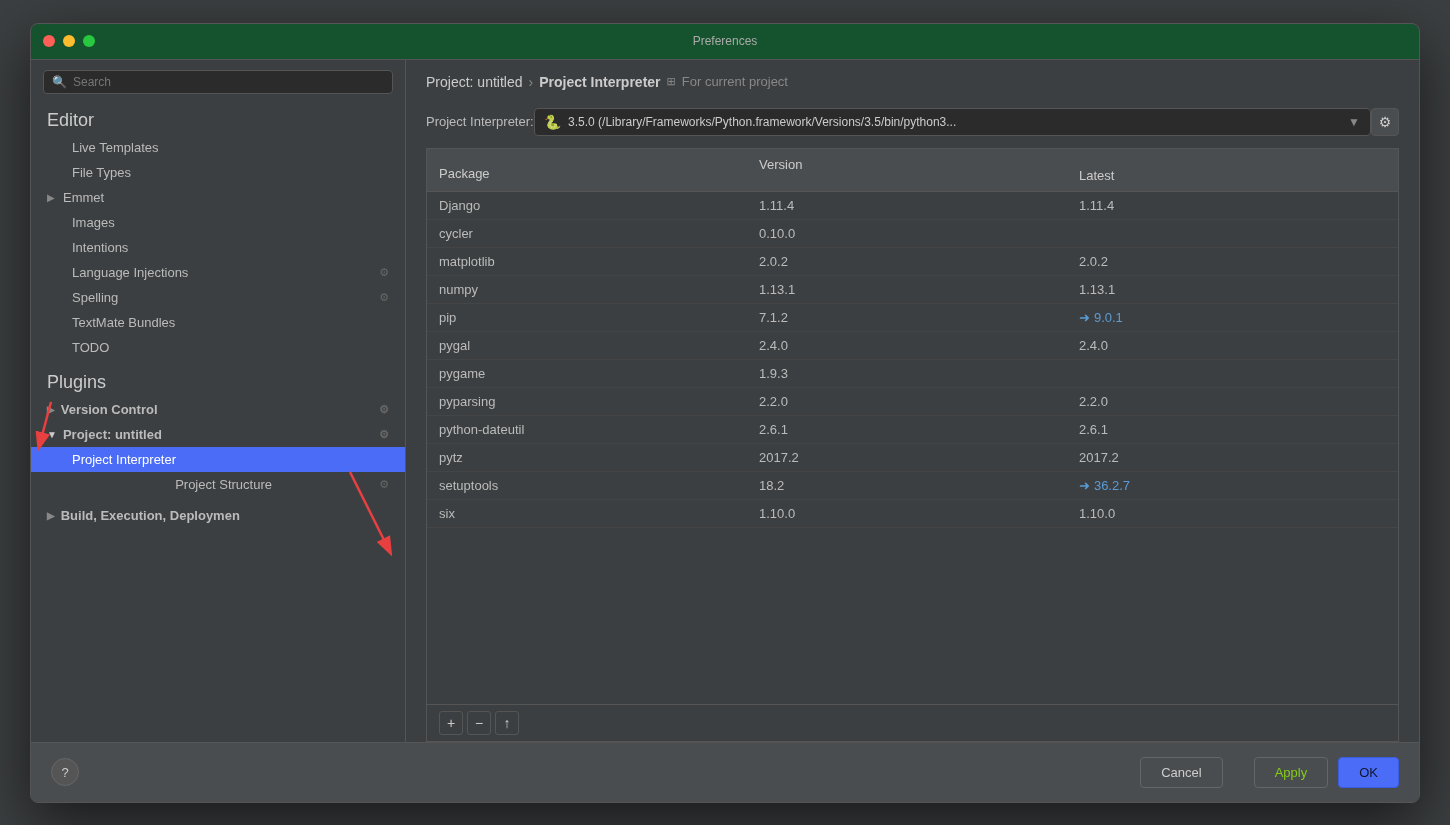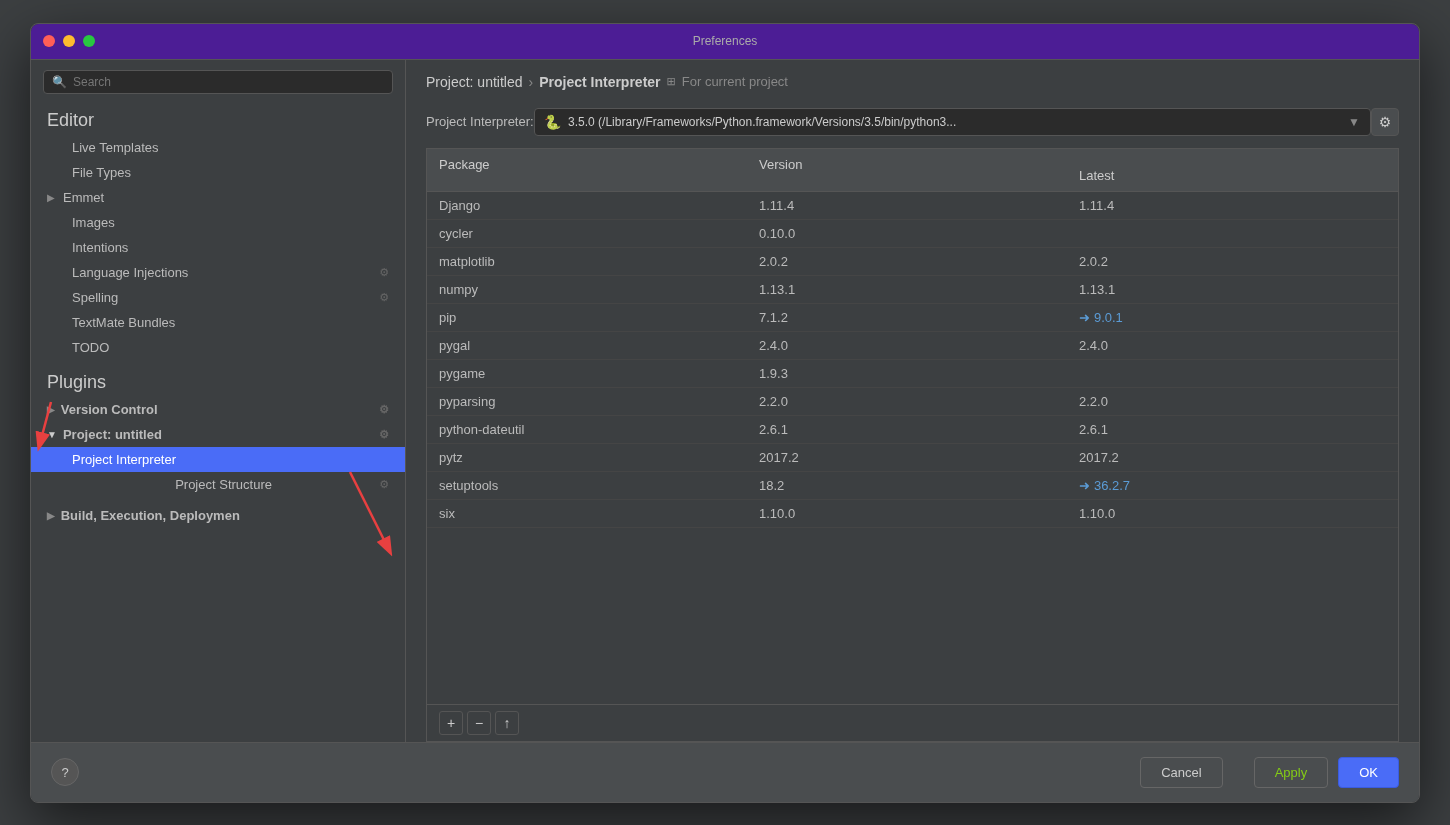--- a/index.html
+++ b/index.html
@@ -20,21 +20,21 @@
       background: #3c3f41;
       border-radius: 8px;
       border: 1px solid #555;
       box-shadow: 0 20px 60px rgba(0,0,0,0.6);
       display: flex;
       flex-direction: column;
       overflow: hidden;
     }
     .title-bar {
       height: 36px;
-      background: #4c1d95;
+      background: #14532d;
       display: flex;
       align-items: center;
       justify-content: center;
       position: relative;
       border-bottom: 1px solid #555;
       border-radius: 8px 8px 0 0;
       flex-shrink: 0;
     }
     .title-bar-buttons {
       position: absolute;
@@ -226,21 +226,21 @@
       background: #4a4d4f;
       border-bottom: 1px solid #555;
       flex-shrink: 0;
     }
     .th-cell {
       padding: 8px 12px;
       font-size: 13px;
       color: #cccccc;
       text-align: left;
     }
-    .th-package { width: 320px; }
+    .th-package { width: 320px; margin-top: 9px; }
     .th-version { width: 320px; }
     .th-latest { flex: 1; margin-top: 11px; }
     .table-body {
       overflow-y: auto;
       flex: 1;
     }
     .table-row {
       display: flex;
       border-bottom: 1px solid #454545;
     }
@@ -326,21 +326,21 @@
       border-color: #666;
     }
     .apply-btn {
       background: #4a4d4f;
       color: #84cc16;
       border-color: #666;
       margin-left: 21px;
     }
     .ok-btn {
       background: #4a6cf7;
-      color: #ffffff;
+      color: #0f172a;
       border-color: #3a5ce0;
     }
   </style>
 </head>
 <body>
 
 <div class="window">
 
   <div class="title-bar">
     <div class="title-bar-buttons">

